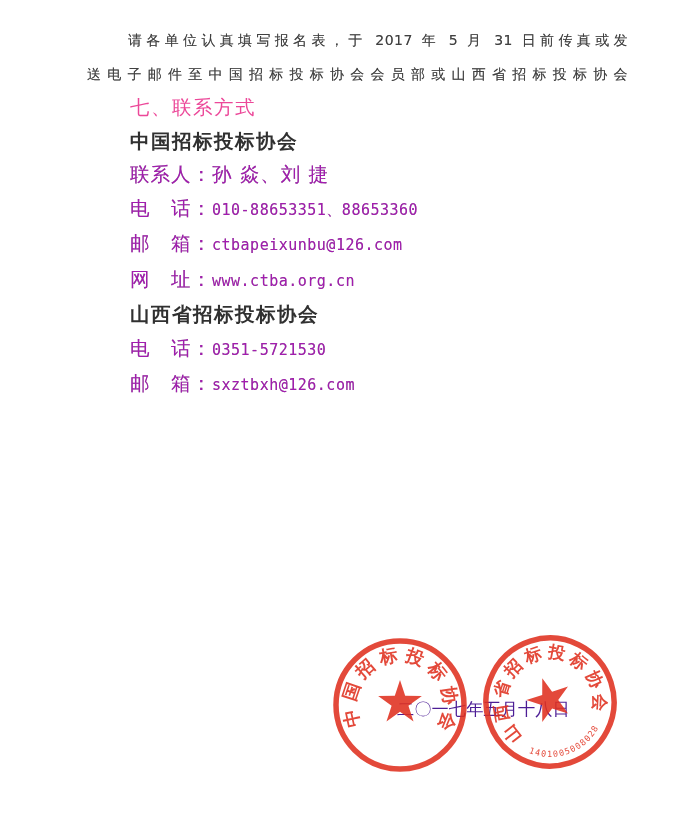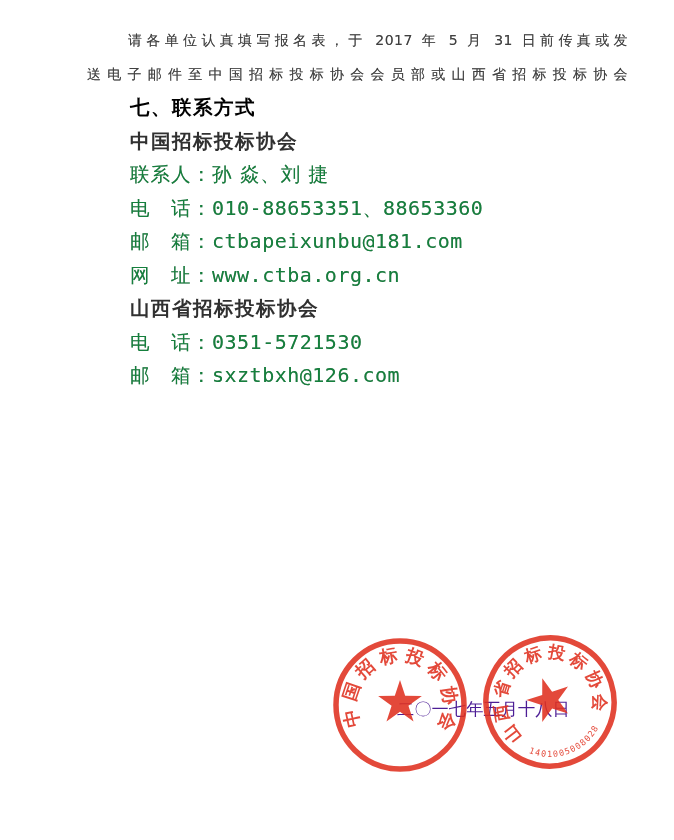--- a/index.html
+++ b/index.html
@@ -28,43 +28,43 @@
     color: #404040;
     text-shadow: 0 0 0.6px rgba(66,66,66,0.55);
     white-space: nowrap;
   }
   .para-line.first { text-indent: 41px; }
   .para-line.last { text-align-last: left; white-space: normal; }
   .section-heading {
     margin-left: 43px;
     font-size: 19.5px;
     line-height: 33.5px;
-    font-weight: 700;
+    font-weight: 400;
     letter-spacing: 1.5px;
-    color: #000000;
+    color: #ec4899;
   }
   .org-heading {
     margin-left: 43px;
     font-size: 19.5px;
     line-height: 33.5px;
     font-weight: 700;
     letter-spacing: 1.5px;
     color: #303030;
   }
   .row {
     margin-left: 43px;
     font-size: 19.5px;
     line-height: 33.5px;
     letter-spacing: 1px;
-    color: #15803d;
+    color: #a21caf;
     text-shadow: 0 0 0.6px rgba(66,66,66,0.5);
   }
   .row .value.mono {
     font-family: "DejaVu Sans Mono", monospace;
-    font-size: 20px;
+    font-size: 15px;
     letter-spacing: 0.5px;
   }
   .row.attachment { margin-top: 27px; }
   .date-line {
     position: absolute;
     left: 397px;
     top: 697px;
     font-size: 17.3px;
     letter-spacing: 0;
     color: #4c1d95;
@@ -107,21 +107,21 @@
 
     <div class="org-heading">中国招标投标协会</div>
 
     <div class="row">
       <span class="label">联系人：</span><span class="value">孙 焱、刘 捷</span>
     </div>
     <div class="row">
       <span class="label">电　话：</span><span class="value mono">010-88653351、88653360</span>
     </div>
     <div class="row">
-      <span class="label">邮　箱：</span><span class="value mono">ctbapeixunbu@181.com</span>
+      <span class="label">邮　箱：</span><span class="value mono">ctbapeixunbu@126.com</span>
     </div>
     <div class="row">
       <span class="label">网　址：</span><span class="value mono">www.ctba.org.cn</span>
     </div>
 
     <div class="org-heading">山西省招标投标协会</div>
 
     <div class="row">
       <span class="label">电　话：</span><span class="value mono">0351-5721530</span>
     </div>

